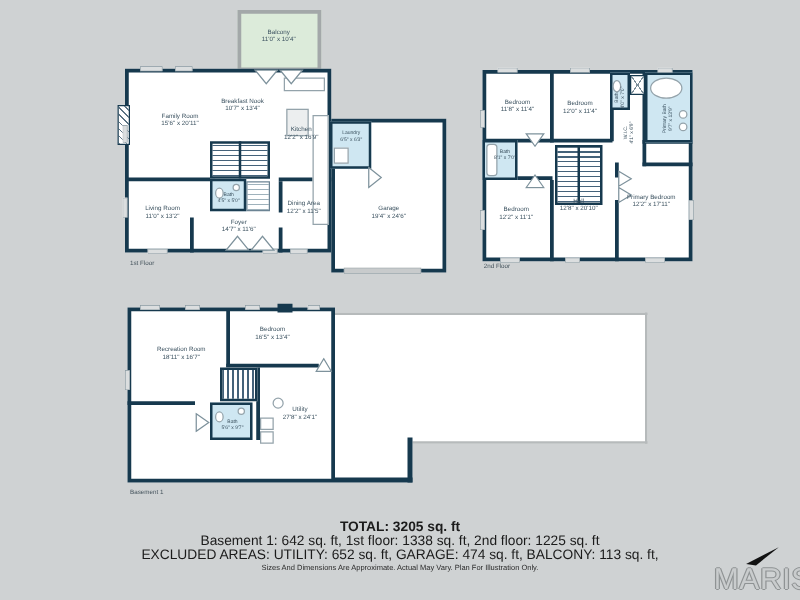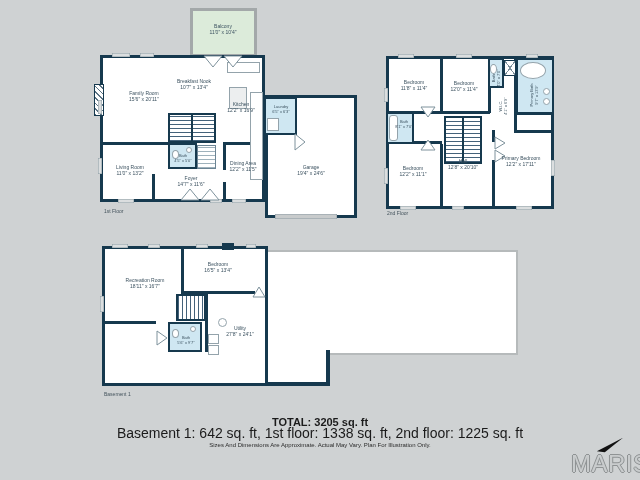--- a/index.html
+++ b/index.html
@@ -28,21 +28,21 @@
       linear-gradient(to bottom right,transparent calc(50% - .5px),#7d909b calc(50% - .5px),#7d909b calc(50% + .5px),transparent calc(50% + .5px))}
   .win{position:absolute;background:#dbdedf;box-shadow:inset 0 0 0 .5px #8a9aa2}
   .lbl{position:absolute;transform:translate(-50%,-50%);text-align:center;color:#3c5260;
        font-size:5px;line-height:6px;white-space:nowrap}
   .lbl .nm,.lbl .dm{display:block}
   .lbl.sm{font-size:4px;line-height:4.5px}
   .lbl.vert{transform:translate(-50%,-50%) rotate(-90deg)}
   .cap{position:absolute;font-size:5px;color:#44535c}
   .summary{position:absolute;left:0;top:416px;width:640px;text-align:center;color:#1b1b1b}
   .summary .total{font-size:11px;font-weight:700}
-  .summary .line{font-size:14px;line-height:10.5px}
+  .summary .line{font-size:11px;line-height:10.5px}
   .summary .disclaimer{font-size:6px;margin-top:3px;color:#2b2b2b}
   .maris{position:absolute;left:571px;top:436px;width:68px;height:44px}
   .maris-text{position:absolute;left:0;bottom:2px;font-size:24px;font-weight:500;letter-spacing:.5px;
     color:#c9cccd;text-shadow:1px 0 #8f9394,-1px 0 #8f9394,0 1px #8f9394,0 -1px #8f9394}
   .maris-arrow{position:absolute;left:26px;top:-2px;transform:rotate(8deg)}
   svg.door{position:absolute}
 </style>
 </head>
 <body>
 
@@ -271,20 +271,21 @@
     <div class="lbl" style="left:240px;top:331px">
       <span class="nm">Utility</span>
       <span class="dm">27'8" x 24'1"</span>
     </div>
     <div class="cap" style="left:104px;top:391px">Basement 1</div>
   </div>
 
   <div class="summary">
     <div class="total">TOTAL: 3205 sq. ft</div>
     <div class="line">Basement 1: 642 sq. ft, 1st floor: 1338 sq. ft, 2nd floor: 1225 sq. ft</div>
+    <div class="line">EXCLUDED AREAS: UTILITY: 652 sq. ft, GARAGE: 474 sq. ft, BALCONY: 113 sq. ft,</div>
     <div class="disclaimer">Sizes And Dimensions Are Approximate. Actual May Vary. Plan For Illustration Only.</div>
   </div>
 
   <div class="maris">
     <svg class="maris-arrow" width="26" height="20" viewBox="0 0 26 20">
       <polygon points="1,19 25,2 9,19" fill="#121212"></polygon>
     </svg>
     <span class="maris-text">MARIS</span>
   </div>
 

